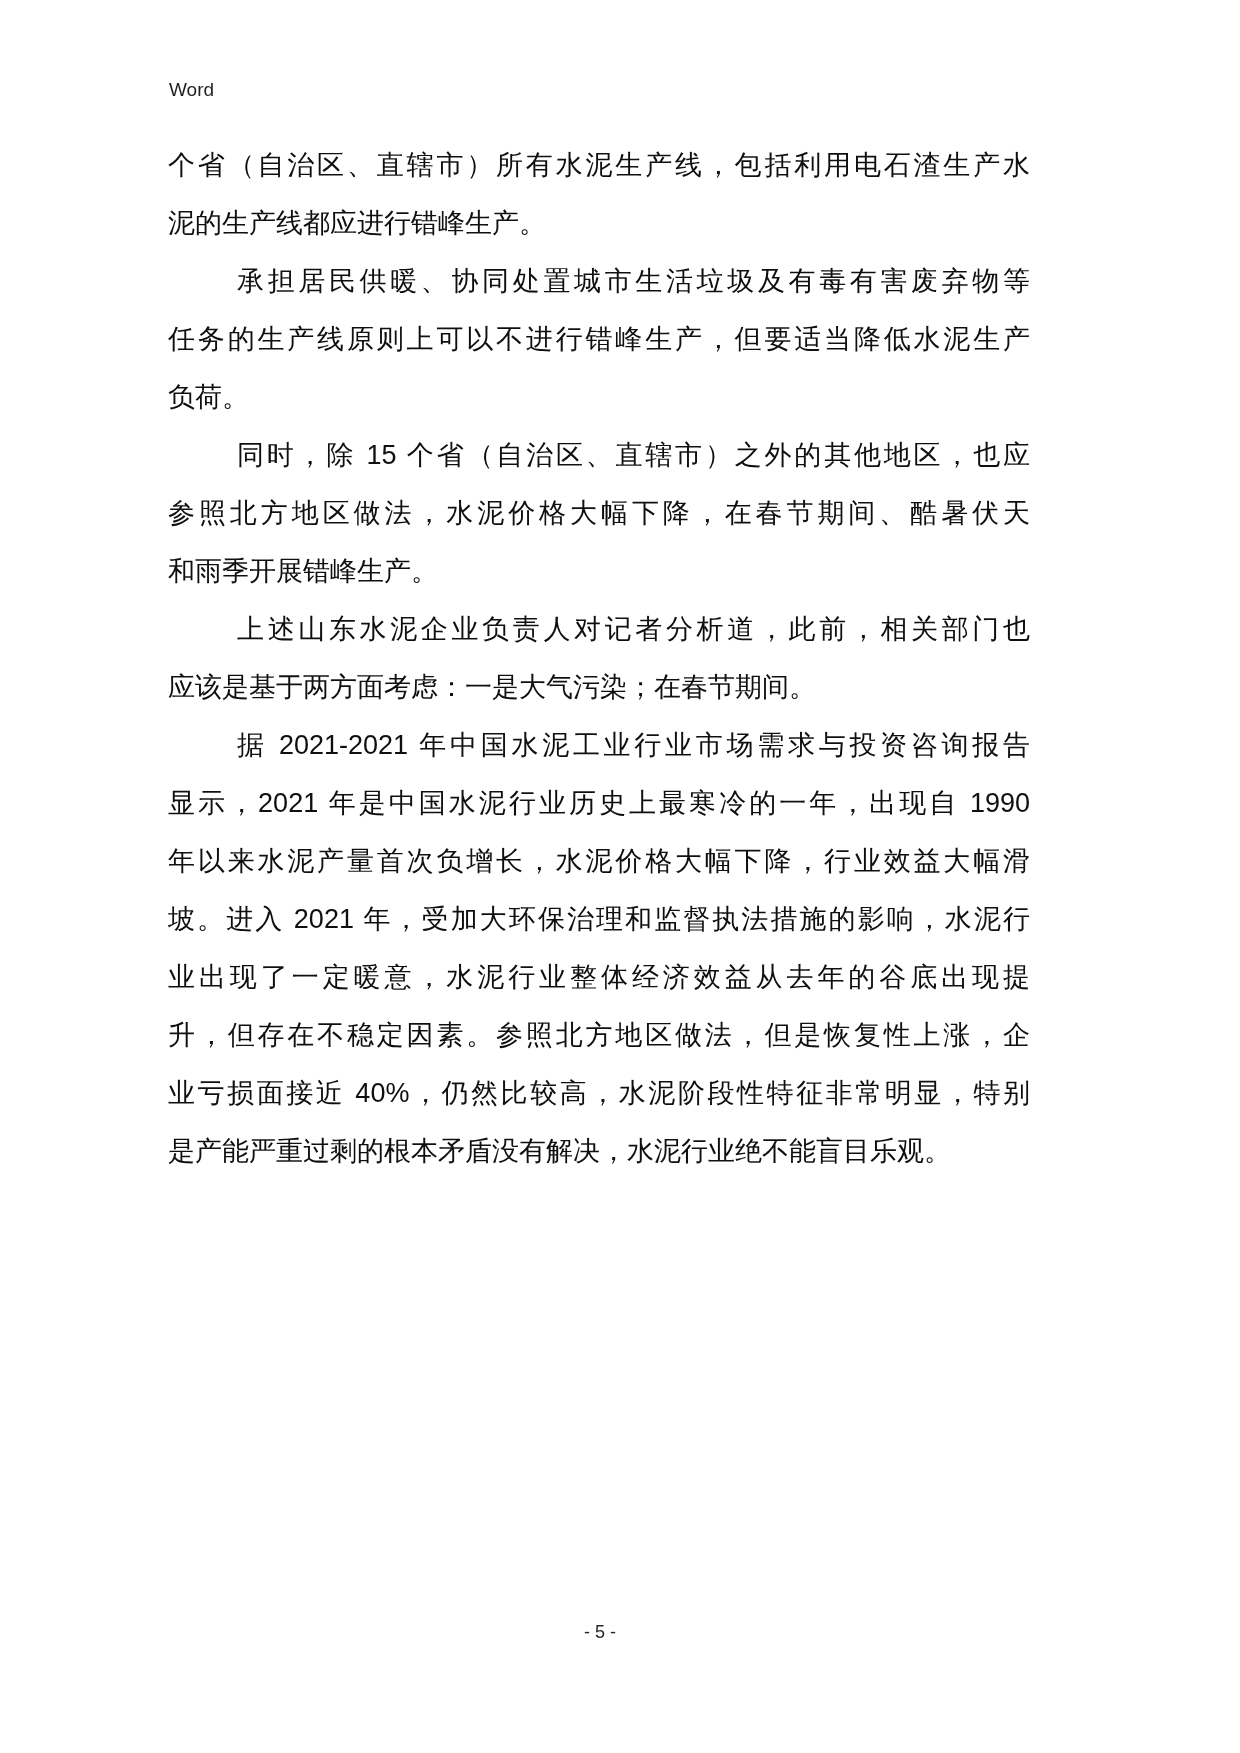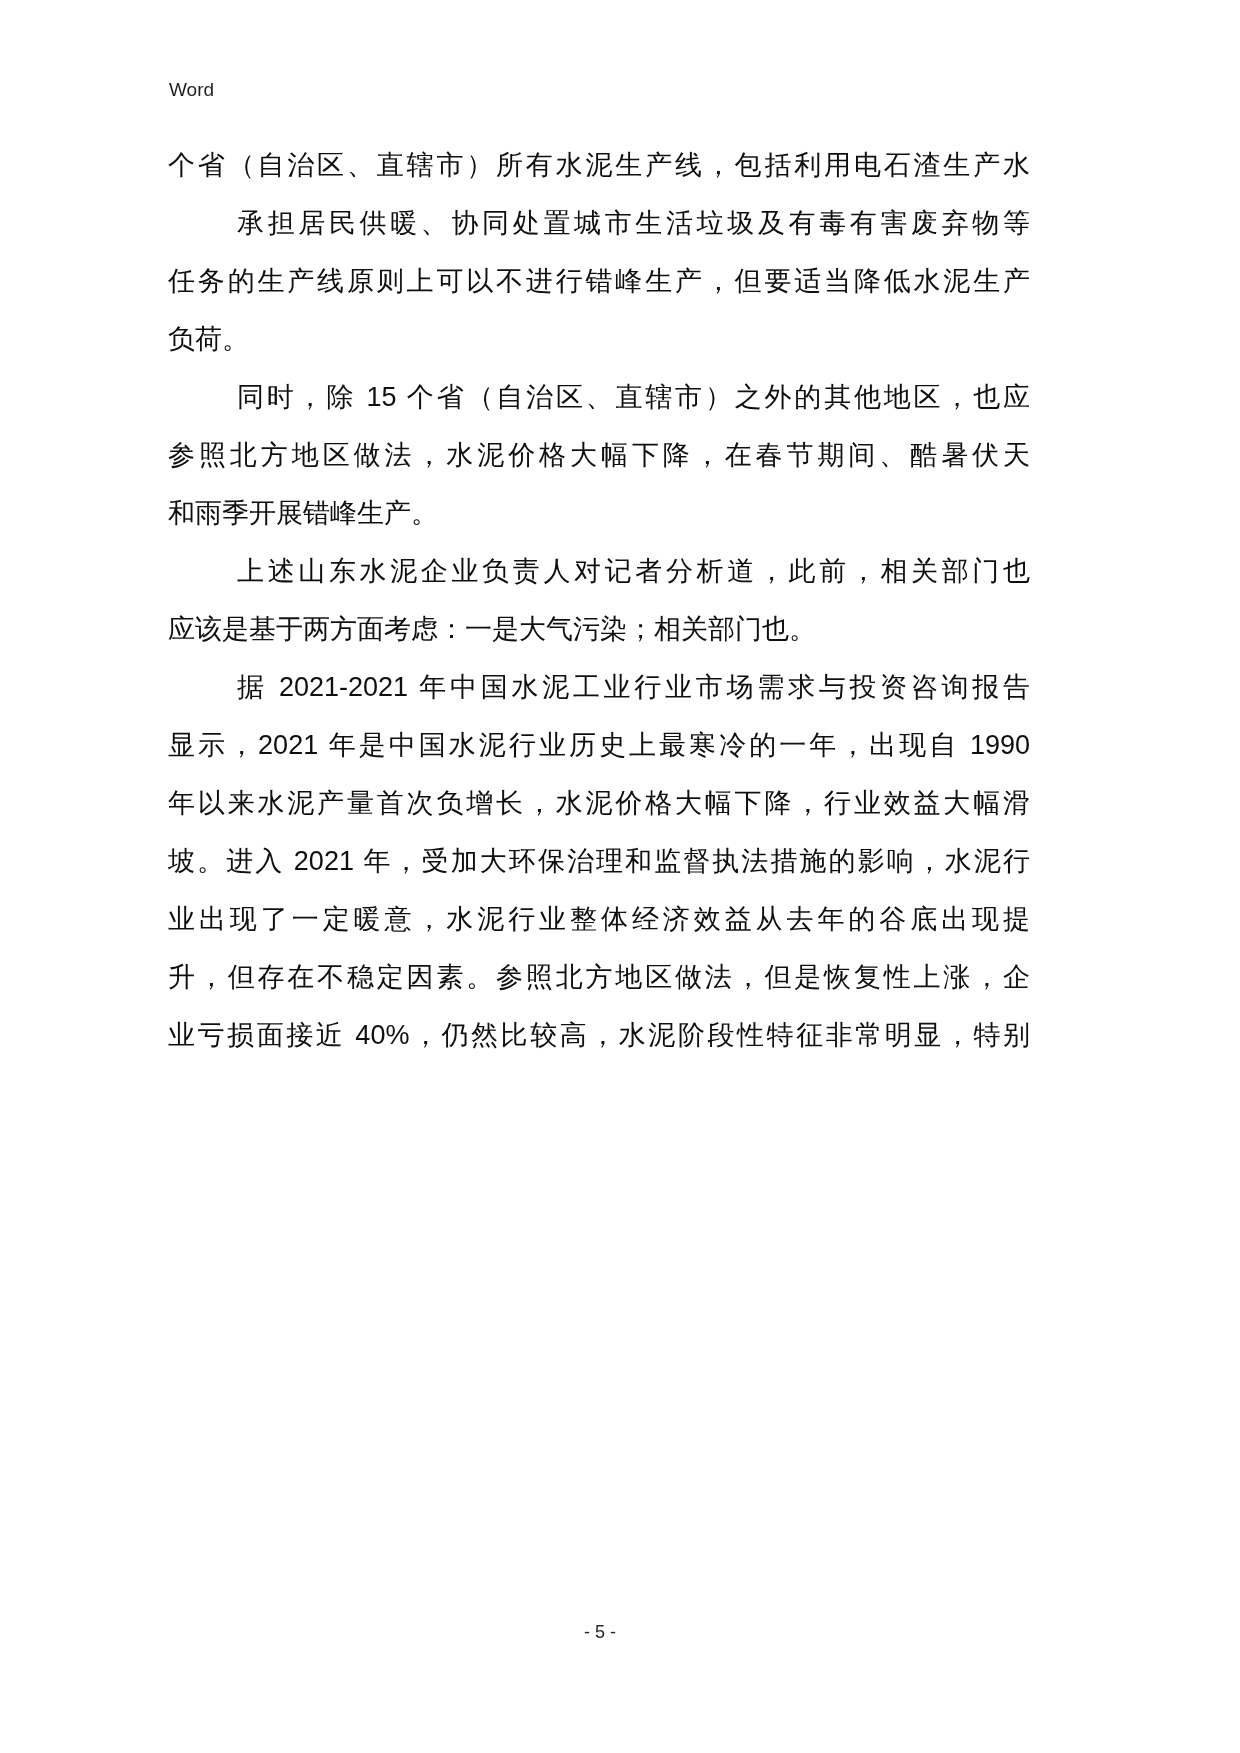--- a/index.html
+++ b/index.html
@@ -68,32 +68,34 @@
 </style>
 </head>
 <body>
 
 <div class="page">
 
   <div class="header-label">Word</div>
 
   <div class="doc-body" id="doc-body">
       <div class="doc-line">个省（自治区、直辖市）所有水泥生产线，包括利用电石渣生产水</div>
+      <div class="doc-line para-end">泥的生产线都应进行错峰生产。</div>
       <div class="doc-line indent">承担居民供暖、协同处置城市生活垃圾及有毒有害废弃物等</div>
       <div class="doc-line">任务的生产线原则上可以不进行错峰生产，但要适当降低水泥生产</div>
       <div class="doc-line para-end">负荷。</div>
       <div class="doc-line indent">同时，除 15 个省（自治区、直辖市）之外的其他地区，也应</div>
       <div class="doc-line">参照北方地区做法，水泥价格大幅下降，在春节期间、酷暑伏天</div>
       <div class="doc-line para-end">和雨季开展错峰生产。</div>
       <div class="doc-line indent">上述山东水泥企业负责人对记者分析道，此前，相关部门也</div>
-      <div class="doc-line para-end">应该是基于两方面考虑：一是大气污染；相关部门也。</div>
+      <div class="doc-line para-end">应该是基于两方面考虑：一是大气污染；在春节期间。</div>
       <div class="doc-line indent">据 2021-2021 年中国水泥工业行业市场需求与投资咨询报告</div>
       <div class="doc-line">显示，2021 年是中国水泥行业历史上最寒冷的一年，出现自 1990</div>
       <div class="doc-line">年以来水泥产量首次负增长，水泥价格大幅下降，行业效益大幅滑</div>
       <div class="doc-line">坡。进入 2021 年，受加大环保治理和监督执法措施的影响，水泥行</div>
       <div class="doc-line">业出现了一定暖意，水泥行业整体经济效益从去年的谷底出现提</div>
       <div class="doc-line">升，但存在不稳定因素。参照北方地区做法，但是恢复性上涨，企</div>
       <div class="doc-line">业亏损面接近 40%，仍然比较高，水泥阶段性特征非常明显，特别</div>
+      <div class="doc-line para-end">是产能严重过剩的根本矛盾没有解决，水泥行业绝不能盲目乐观。</div>
     </div>
 
   <div class="footer">- 5 -</div>
 
 </div>
 
 </body></html>

